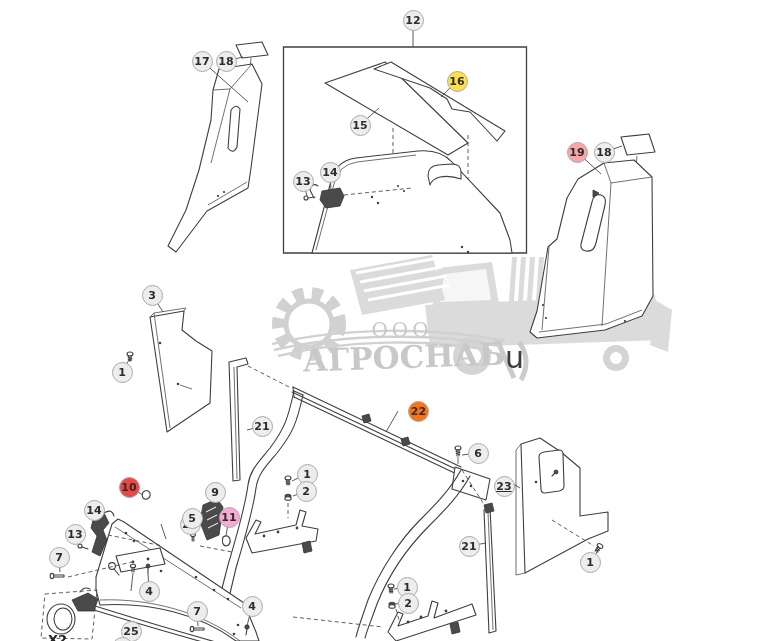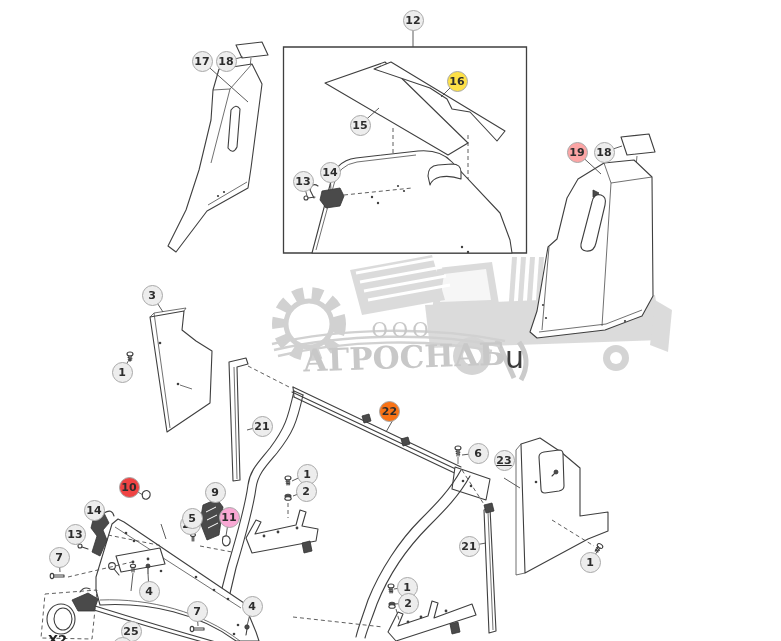--- a/index.html
+++ b/index.html
@@ -359,23 +359,23 @@
       <div class="callout" style="left: 402.5px; top: 9.5px; background: rgb(237, 237, 237); border-color: rgb(168, 168, 168); color: rgb(45, 45, 45);">12</div>
       <div class="callout" style="left: 349.5px; top: 114.5px; background: rgb(237, 237, 237); border-color: rgb(168, 168, 168); color: rgb(45, 45, 45);">15</div>
       <div class="callout" style="left: 446.5px; top: 70.5px; background: #fde047; border-color: rgb(168, 168, 168); color: rgb(45, 45, 45);">16</div>
       <div class="callout" style="left: 292.5px; top: 170.5px; background: rgb(237, 237, 237); border-color: rgb(168, 168, 168); color: rgb(45, 45, 45);">13</div>
       <div class="callout" style="left: 319.5px; top: 161.5px; background: rgb(237, 237, 237); border-color: rgb(168, 168, 168); color: rgb(45, 45, 45);">14</div>
       <div class="callout" style="left: 566.5px; top: 141.5px; background: #fca5a5; border-color: rgb(168, 168, 168); color: rgb(45, 45, 45);">19</div>
       <div class="callout" style="left: 593.5px; top: 141.5px; background: rgb(237, 237, 237); border-color: rgb(168, 168, 168); color: rgb(45, 45, 45);">18</div>
       <div class="callout" style="left: 141.5px; top: 284.5px; background: rgb(237, 237, 237); border-color: rgb(168, 168, 168); color: rgb(45, 45, 45);">3</div>
       <div class="callout" style="left: 111.5px; top: 361.5px; background: rgb(237, 237, 237); border-color: rgb(168, 168, 168); color: rgb(45, 45, 45);">1</div>
       <div class="callout" style="left: 251.5px; top: 415.5px; background: rgb(237, 237, 237); border-color: rgb(168, 168, 168); color: rgb(45, 45, 45);">21</div>
-      <div class="callout" style="left: 379px; top: 400.5px; background: #f97316; border-color: rgb(168, 168, 168); color: rgb(45, 45, 45);">22</div>
+      <div class="callout" style="left: 408px; top: 400.5px; background: #f97316; border-color: rgb(168, 168, 168); color: rgb(45, 45, 45);">22</div>
       <div class="callout" style="left: 467.5px; top: 442.5px; background: rgb(237, 237, 237); border-color: rgb(168, 168, 168); color: rgb(45, 45, 45);">6</div>
-      <div class="callout" style="left: 493.5px; top: 450px; background: rgb(237, 237, 237); border-color: rgb(168, 168, 168); color: rgb(45, 45, 45); text-decoration: underline;">23</div>
+      <div class="callout" style="left: 493.5px; top: 476px; background: rgb(237, 237, 237); border-color: rgb(168, 168, 168); color: rgb(45, 45, 45); text-decoration: underline;">23</div>
       <div class="callout" style="left: 118.5px; top: 476.5px; background: #ef4444; border-color: rgb(168, 168, 168); color: rgb(45, 45, 45);">10</div>
       <div class="callout" style="left: 83.5px; top: 499.5px; background: rgb(237, 237, 237); border-color: rgb(168, 168, 168); color: rgb(45, 45, 45);">14</div>
       <div class="callout" style="left: 64.5px; top: 523.5px; background: rgb(237, 237, 237); border-color: rgb(168, 168, 168); color: rgb(45, 45, 45);">13</div>
       <div class="callout" style="left: 150.5px; top: 513.5px; background: rgb(237, 237, 237); border-color: rgb(168, 168, 168); color: rgb(45, 45, 45); margin-left: 29px;">20</div>
       <div class="callout" style="left: 204.5px; top: 481.5px; background: rgb(237, 237, 237); border-color: rgb(168, 168, 168); color: rgb(45, 45, 45);">9</div>
       <div class="callout" style="left: 181.5px; top: 507.5px; background: rgb(237, 237, 237); border-color: rgb(168, 168, 168); color: rgb(45, 45, 45);">5</div>
       <div class="callout" style="left: 218.5px; top: 506.5px; background: #f9a8d4; border-color: rgb(168, 168, 168); color: rgb(45, 45, 45);">11</div>
       <div class="callout" style="left: 296.5px; top: 463.5px; background: rgb(237, 237, 237); border-color: rgb(168, 168, 168); color: rgb(45, 45, 45);">1</div>
       <div class="callout" style="left: 295.5px; top: 480.5px; background: rgb(237, 237, 237); border-color: rgb(168, 168, 168); color: rgb(45, 45, 45);">2</div>
       <div class="callout" style="left: 48.5px; top: 546.5px; background: rgb(237, 237, 237); border-color: rgb(168, 168, 168); color: rgb(45, 45, 45);">7</div>

